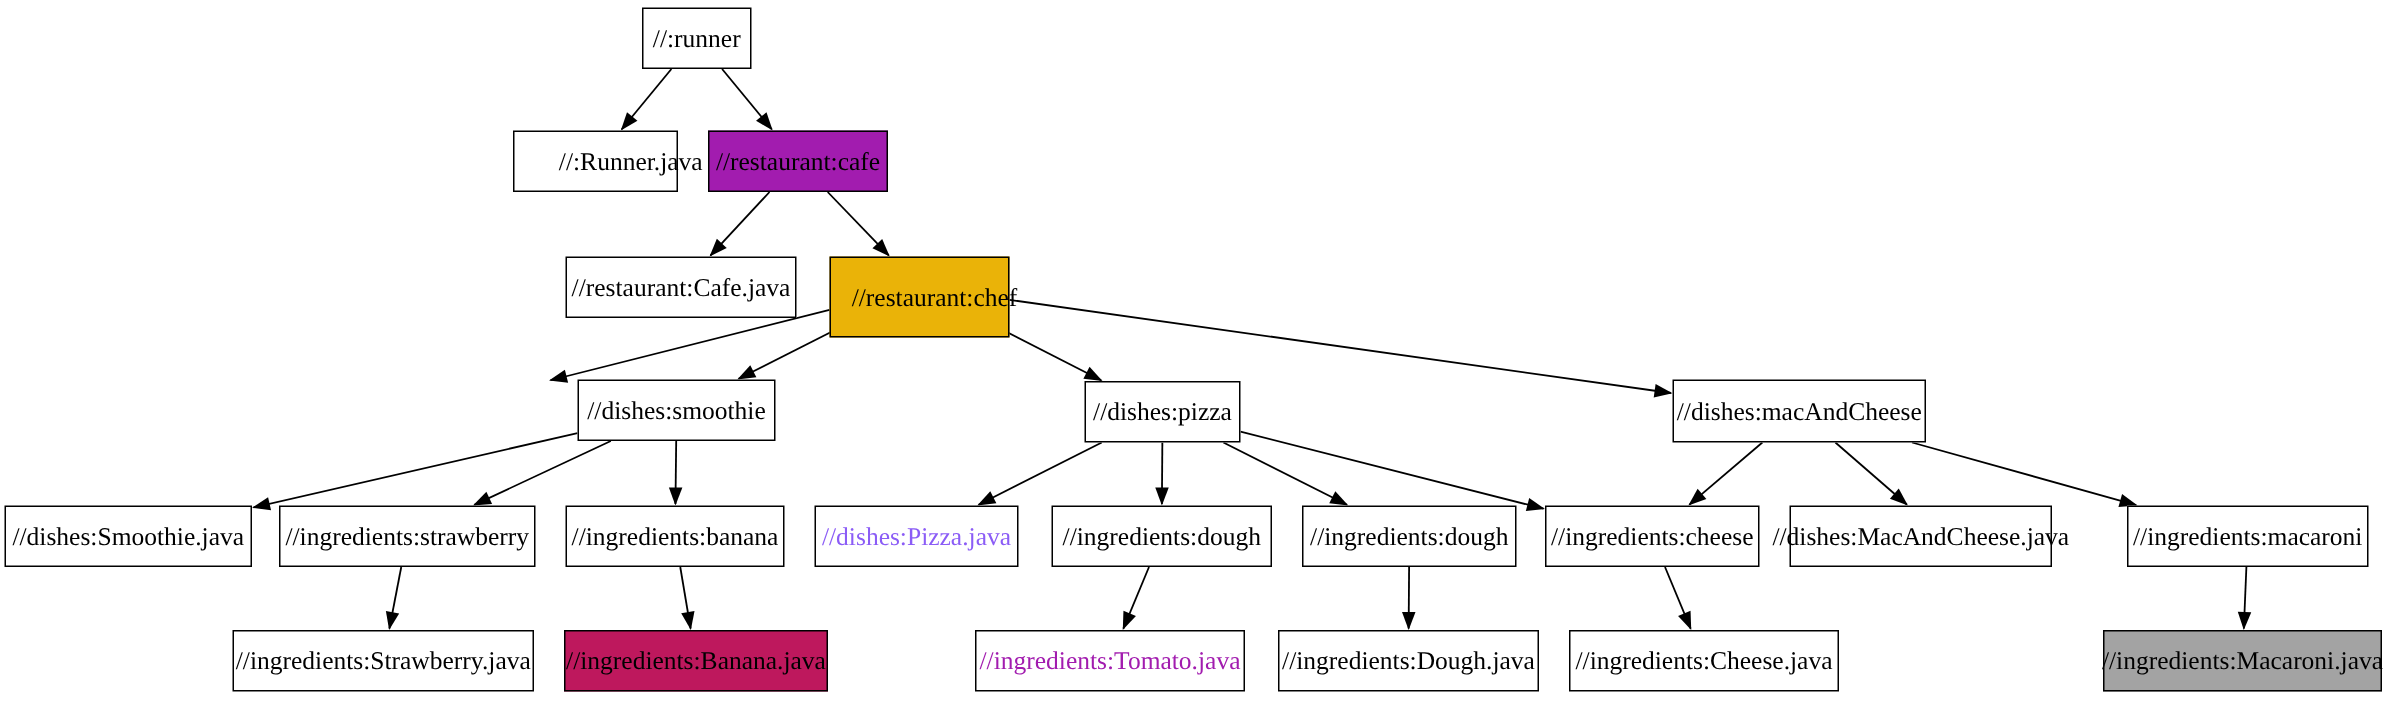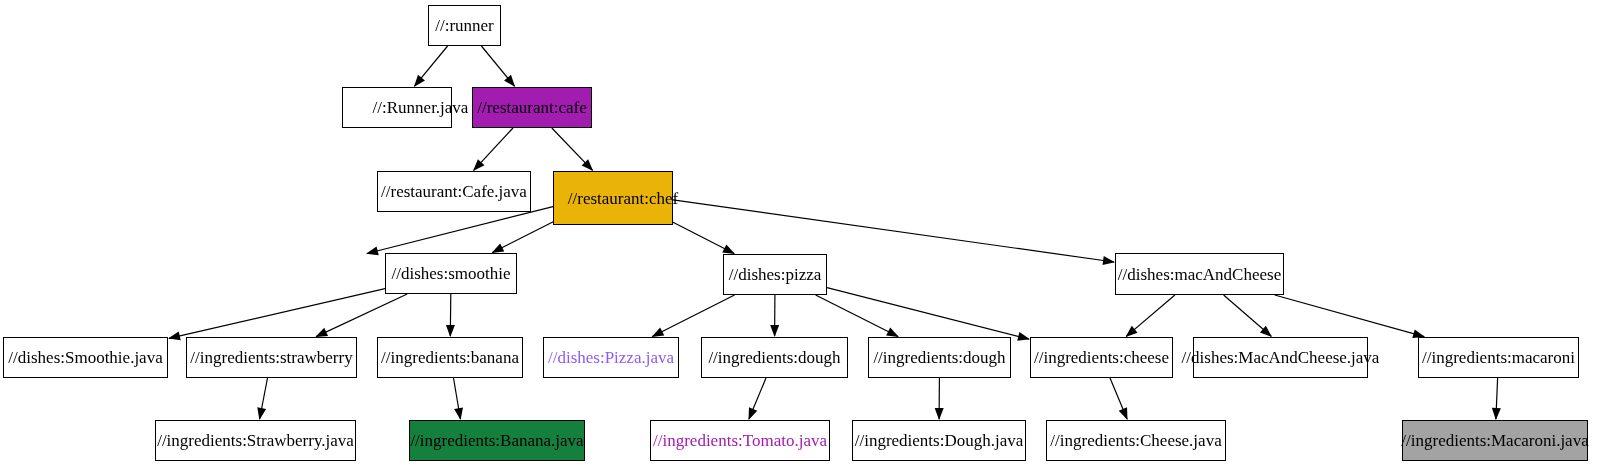--- a/index.html
+++ b/index.html
@@ -123,21 +123,21 @@
     </div>
     <div class="node" style="left: 1193px; top: 337px; width: 175px; height: 41px; background: rgb(255, 255, 255); border: 1px solid rgb(0, 0, 0); color: rgb(0, 0, 0);">
       <span>//dishes:MacAndCheese.java</span>
     </div>
     <div class="node" style="left: 1418px; top: 337px; width: 161px; height: 41px; background: rgb(255, 255, 255); border: 1px solid rgb(0, 0, 0); color: rgb(0, 0, 0);">
       <span>//ingredients:macaroni</span>
     </div>
     <div class="node" style="left: 155px; top: 420px; width: 201px; height: 41px; background: rgb(255, 255, 255); border: 1px solid rgb(0, 0, 0); color: rgb(0, 0, 0);">
       <span>//ingredients:Strawberry.java</span>
     </div>
-    <div class="node" style="left: 376px; top: 420px; width: 176px; height: 41px; background: #15803d; border: 1px solid rgb(0, 0, 0); color: rgb(0, 0, 0); margin-left: 33px;">
+    <div class="node" style="left: 376px; top: 420px; width: 176px; height: 41px; background: #be185d; border: 1px solid rgb(0, 0, 0); color: rgb(0, 0, 0);">
       <span>//ingredients:Banana.java</span>
     </div>
     <div class="node" style="left: 650px; top: 420px; width: 180px; height: 41px; background: rgb(255, 255, 255); border: 1px solid rgb(0, 0, 0); color: #a21caf;">
       <span>//ingredients:Tomato.java</span>
     </div>
     <div class="node" style="left: 852px; top: 420px; width: 174px; height: 41px; background: rgb(255, 255, 255); border: 1px solid rgb(0, 0, 0); color: rgb(0, 0, 0);">
       <span>//ingredients:Dough.java</span>
     </div>
     <div class="node" style="left: 1046px; top: 420px; width: 180px; height: 41px; background: rgb(255, 255, 255); border: 1px solid rgb(0, 0, 0); color: rgb(0, 0, 0);">
       <span>//ingredients:Cheese.java</span>

